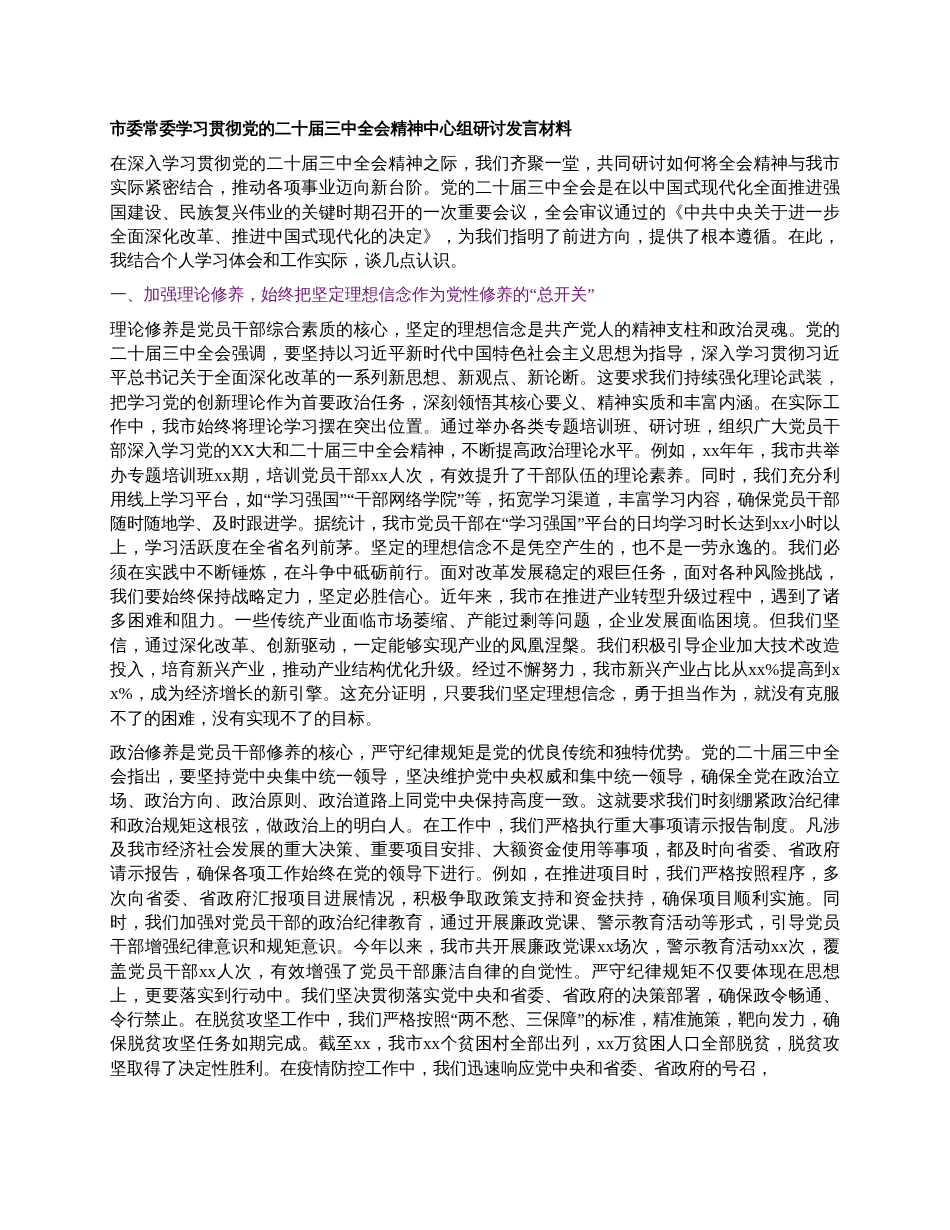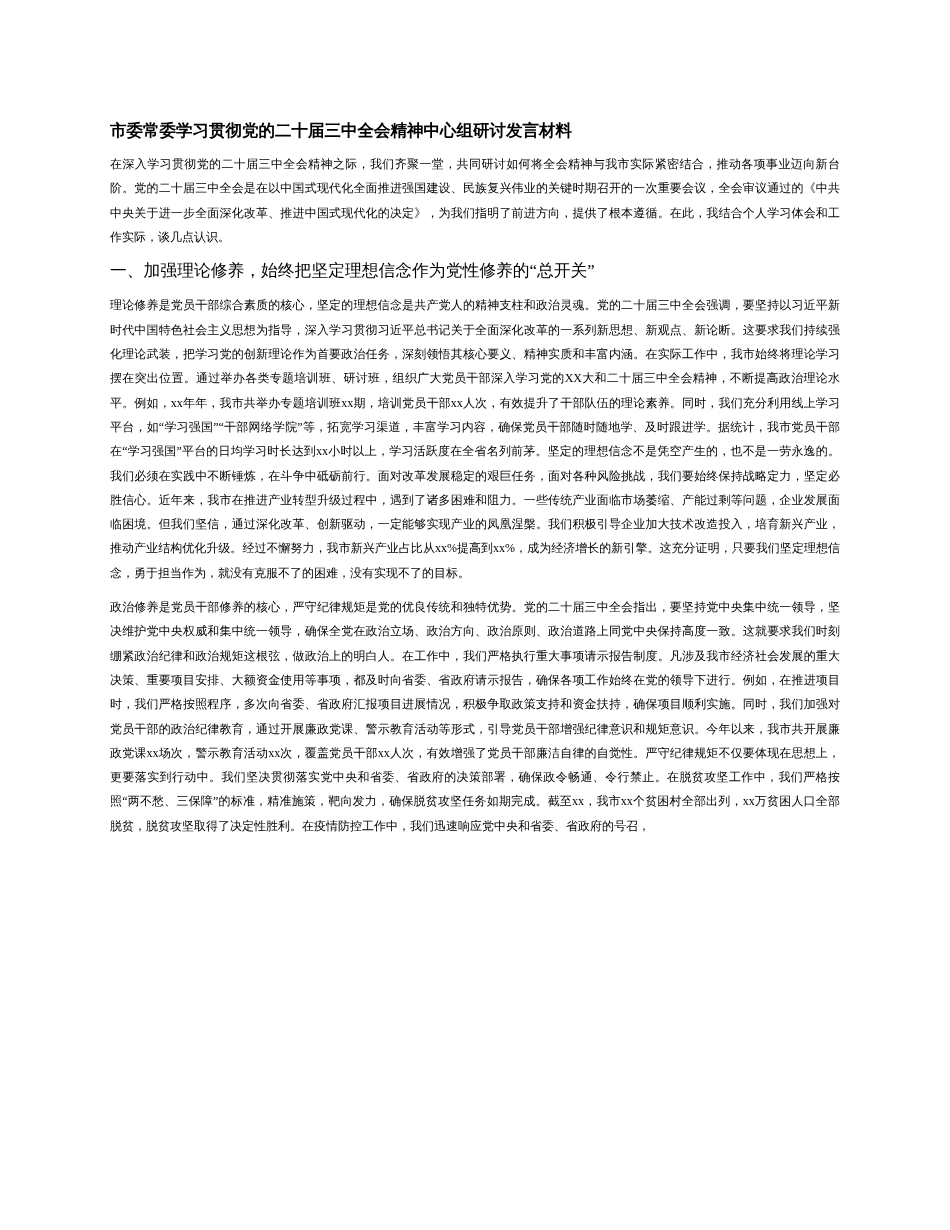--- a/index.html
+++ b/index.html
@@ -21,51 +21,51 @@
     background: #ffffff;
     box-sizing: border-box;
   }
   .content {
     position: absolute;
     left: 110px;
     top: 118px;
     width: 730px;
   }
   .doc-title {
-    font-family: Liberation Sans, sans-serif;
+    font-family: Liberation Mono, monospace;
     font-weight: bold;
     font-size: 16.5px;
     line-height: 24px;
     letter-spacing: 0px;
     margin: 0 0 10px 0;
     text-align: left;
     color: #000;
   }
   .salutation {
     font-size: 16.8px;
     line-height: 24.3px;
     margin: 0 0 10px 0;
     text-align: left;
   }
   .para {
-    font-size: 12px;
+    font-size: 17px;
     line-height: 24.3px;
     margin: 0 0 10px 0;
     text-align: justify;
     text-justify: inter-ideograph;
     text-align-last: left;
     word-break: break-all;
     color: #000;
   }
   .section-heading {
     font-size: 16.8px;
     line-height: 24.3px;
     margin: 0 0 10px 0;
     text-align: left;
-    color: #000000;
+    color: #701a75;
   }
   .para:last-child {
     margin-bottom: 17px;
   }
 </style>
 </head>
 <body>
 
 <div class="page">
   <div class="content">

